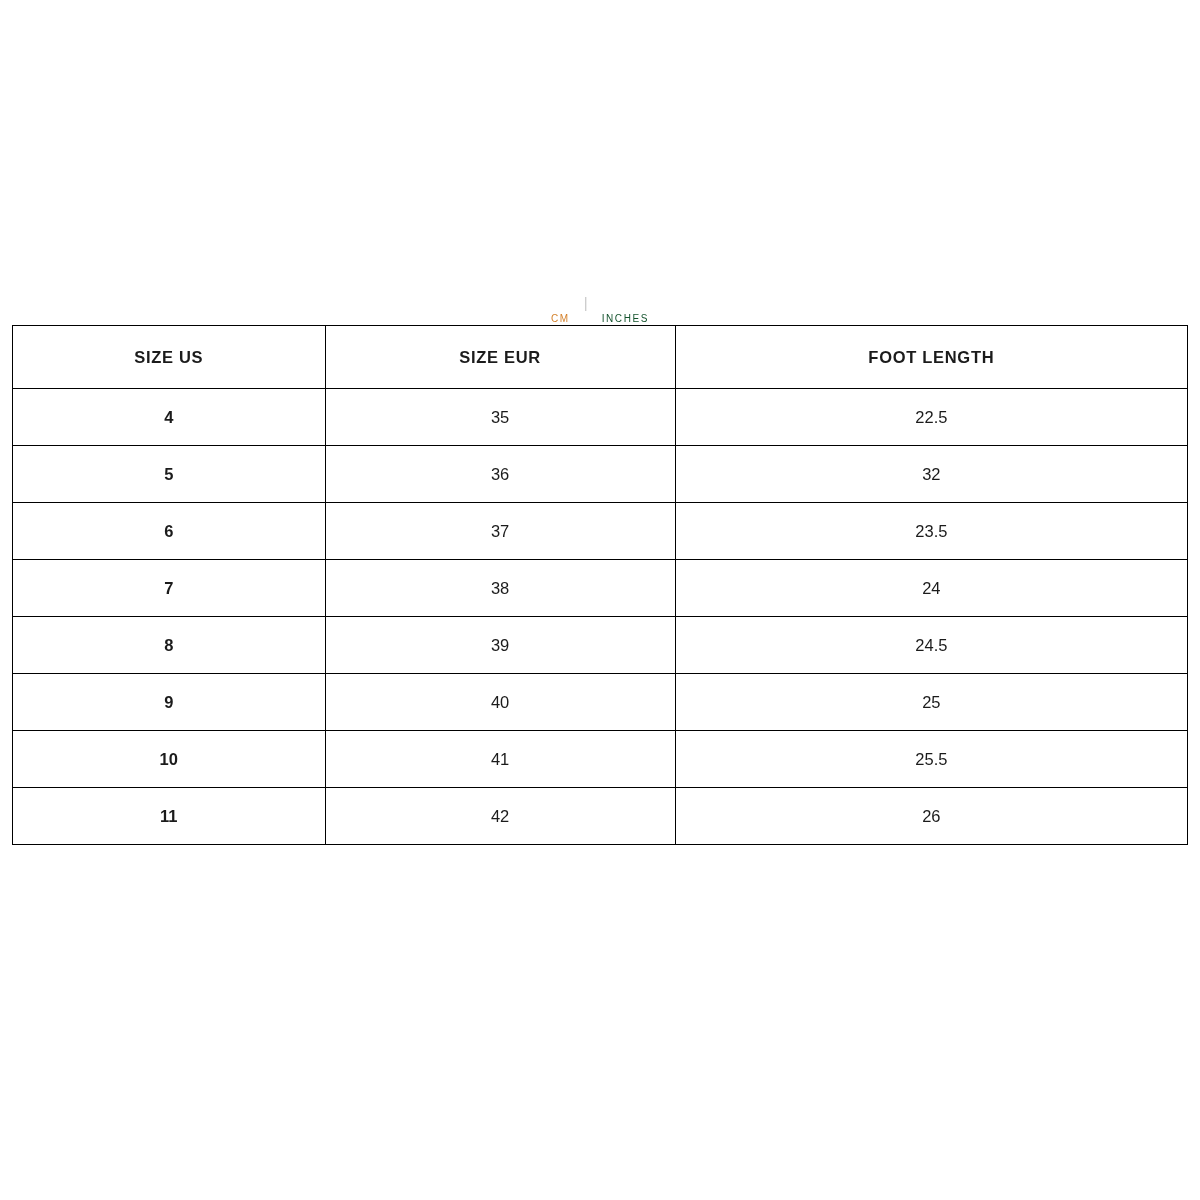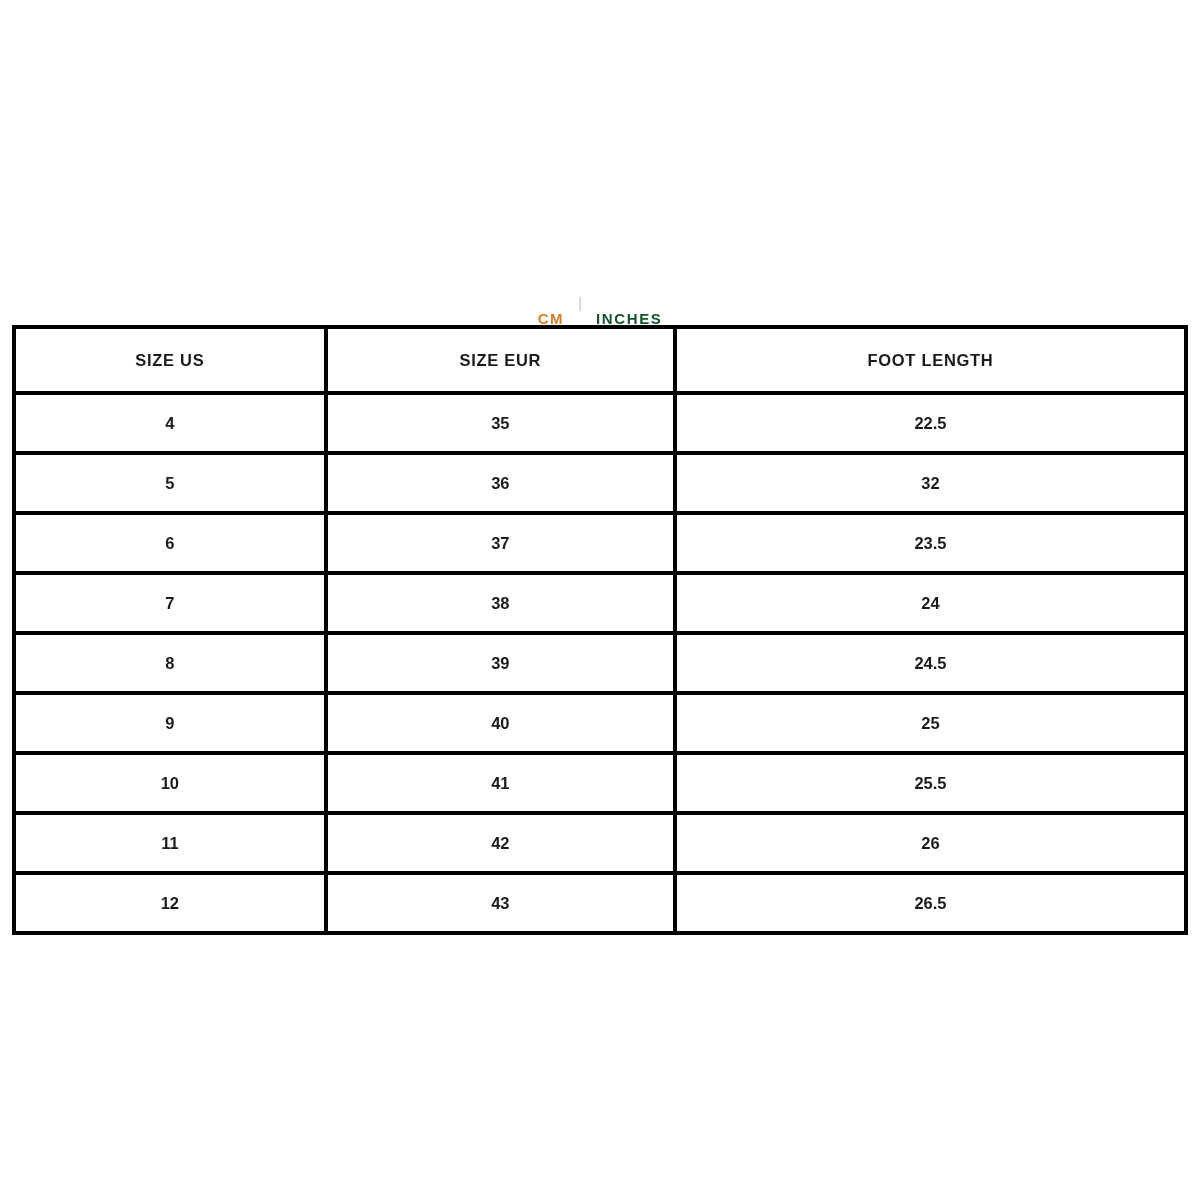--- a/index.html
+++ b/index.html
@@ -30,23 +30,23 @@
   
   .unit-toggle {
     display: flex;
     align-items: center;
     justify-content: center;
     gap: 0;
     height: 34px;
     margin-bottom: 6px;
   }
   .unit-option {
-    font-size: 15px;
+    font-size: 10px;
     letter-spacing: 1.6px;
-    font-weight: 700;
+    font-weight: 400;
     line-height: 1;
     padding: 0 2px;
     cursor: pointer;
     user-select: none;
     margin-top: 33px;
   }
   .unit-option.active {
     color: #d4802a;
   }
   .unit-option.inactive {
@@ -60,36 +60,36 @@
   }
 
   
   table.size-table {
     border-collapse: collapse;
     width: 100%;
     table-layout: fixed;
   }
   table.size-table th,
   table.size-table td {
-    border: 4px solid #000000;
+    border: 1px solid #000000;
     text-align: center;
     color: #1b1b1b;
   }
   table.size-table th {
     font-size: 16.5px;
     font-weight: bold;
     letter-spacing: 0.7px;
     height: 62px;
     padding: 0;
   }
   table.size-table td {
     height: 56px;
     padding: 0;
     font-size: 16.5px;
-    font-weight: 700;
+    font-weight: 400;
   }
   table.size-table td.col-us {
     font-weight: bold;
   }
   
   col.c1 { width: 26.6%; }
   col.c2 { width: 29.8%; }
   col.c3 { width: 43.6%; }
 </style>
 </head>
@@ -151,22 +151,17 @@
         <tr>
           <td class="col-us">10</td>
           <td>41</td>
           <td>25.5</td>
         </tr>
         <tr>
           <td class="col-us">11</td>
           <td>42</td>
           <td>26</td>
         </tr>
-        <tr>
-          <td class="col-us">12</td>
-          <td>43</td>
-          <td>26.5</td>
-        </tr>
       </tbody>
     </table>
 
   </div>
 </div>
 
 </body></html>

